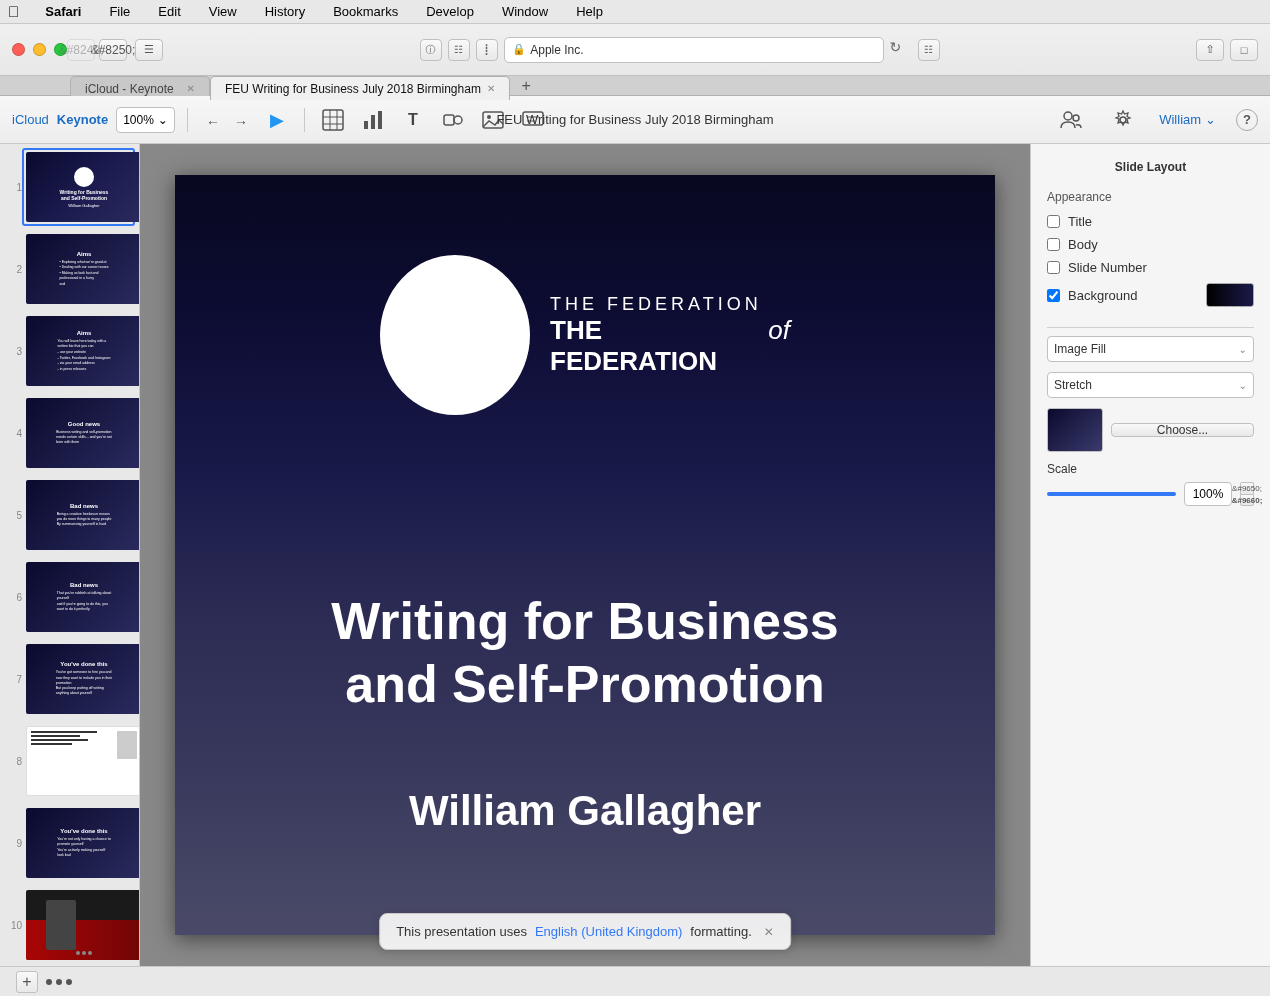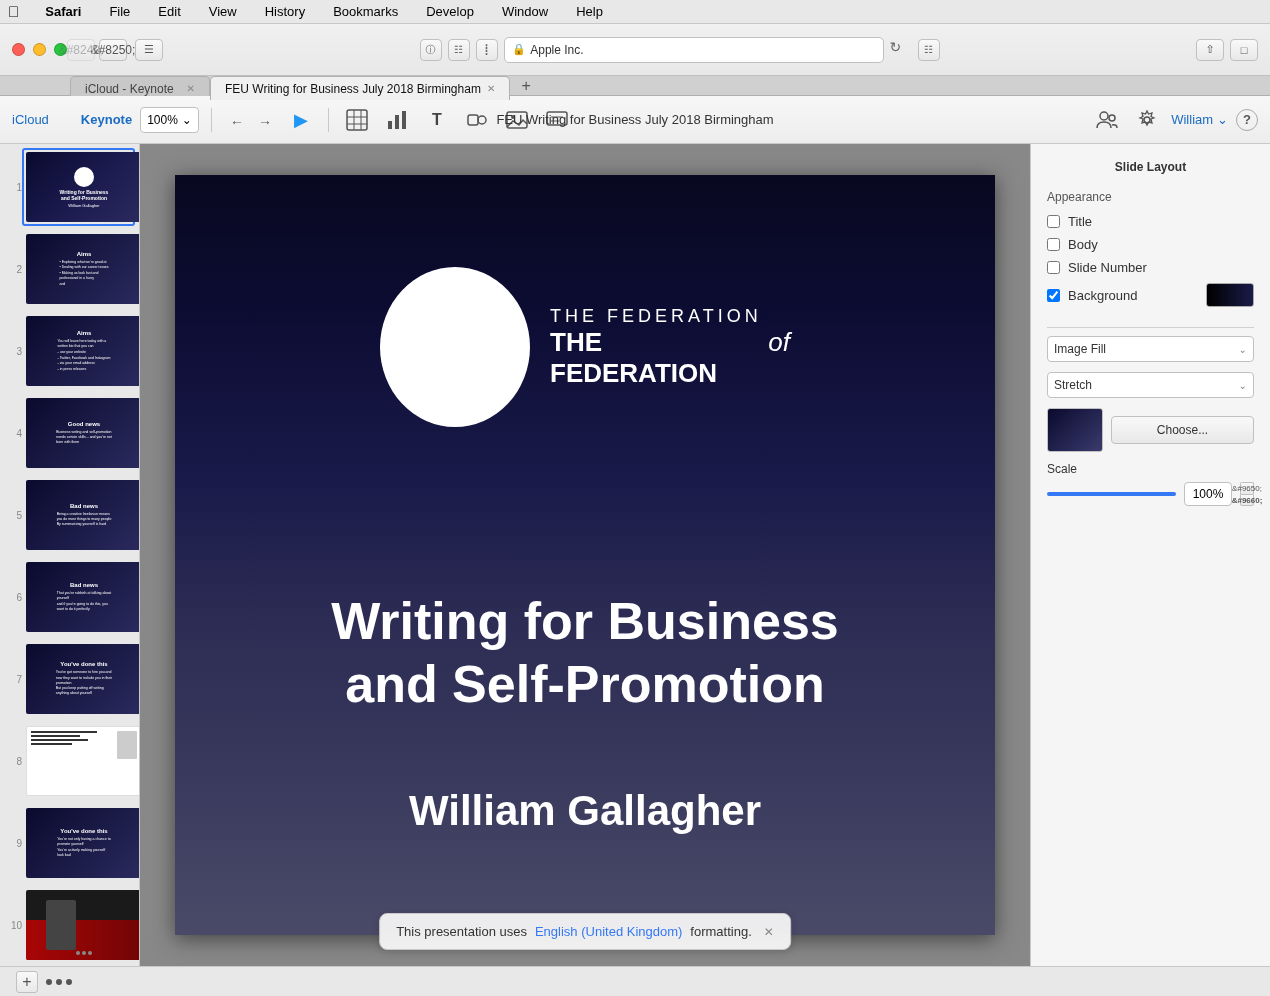--- a/index.html
+++ b/index.html
@@ -133,21 +133,21 @@
     
     .app-toolbar {
       height: 48px;
       background: linear-gradient(to bottom, #f7f7f7, #ededed);
       border-bottom: 1px solid #c8c8c8;
       display: flex;
       align-items: center;
       padding: 0 12px;
       gap: 8px;
     }
-    .icloud-logo { font-size: 13px; color: #1a6cc4; font-weight: 500; margin-right: 24px; }
+    .icloud-logo { font-size: 13px; color: #1a6cc4; font-weight: 500; margin-right: 0; }
     .app-title-center {
       position: absolute;
       left: 50%;
       transform: translateX(-50%);
       font-size: 13px;
       color: #333;
       font-weight: 500;
     }
     .zoom-control {
       display: flex; align-items: center;
@@ -157,21 +157,21 @@
       font-size: 12px; cursor: pointer;
     }
     .toolbar-sep { width: 1px; height: 24px; background: #c8c8c8; margin: 0 4px; }
     .undo-redo { display: flex; gap: 2px; }
     .ur-btn { width: 26px; height: 26px; display: flex; align-items: center; justify-content: center; cursor: pointer; color: #555; font-size: 14px; border-radius: 3px; }
     .play-btn { color: #2196F3; font-size: 18px; cursor: pointer; margin: 0 8px; }
 
     .insert-tools { display: flex; gap: 8px; align-items: center; }
     .insert-btn { width: 32px; height: 32px; display: flex; align-items: center; justify-content: center; cursor: pointer; color: #444; font-size: 18px; border-radius: 4px; }
 
-    .right-tools { margin-left: auto; display: flex; gap: 8px; align-items: center; }
+    .right-tools { margin-left: auto; display: flex; gap: 20px; align-items: center; }
     .rt-btn { width: 32px; height: 32px; display: flex; align-items: center; justify-content: center; cursor: pointer; border-radius: 4px; }
     .user-btn { display: flex; align-items: center; gap: 4px; font-size: 13px; color: #1a6cc4; cursor: pointer; }
 
     
     .main-area {
       display: flex;
       flex: 1;
       overflow: hidden;
     }
 
@@ -236,21 +236,21 @@
       width: 820px;
       height: 760px;
       background: linear-gradient(to bottom, #080820 0%, #0d0d35 20%, #1a1a4a 40%, #2d2d55 60%, #3a3a5e 80%, #4a4a68 100%);
       position: relative;
       overflow: hidden;
       box-shadow: 0 4px 20px rgba(0,0,0,0.5);
     }
 
     .feu-logo-container {
       position: absolute;
-      top: 92px;
+      top: 80px;
       left: 50%;
       transform: translateX(-50%);
       display: flex;
       align-items: center;
       gap: 20px;
     }
 
     .feu-circle {
       width: 160px;
       height: 160px;
@@ -407,21 +407,21 @@
     .img-preview {
       width: 56px;
       height: 44px;
       background: linear-gradient(135deg, #0a0a2e, #3a3a6e);
       border-radius: 3px;
       border: 1px solid #c0c0c0;
       cursor: pointer;
     }
     .choose-btn {
       flex: 1;
-      height: 28px;
+      height: 14px;
       background: linear-gradient(to bottom, #f9f9f9, #e8e8e8);
       border: 1px solid #c0c0c0;
       border-radius: 4px;
       font-size: 12px;
       color: #333;
       cursor: pointer;
       display: flex;
       align-items: center;
       justify-content: center;
     }

